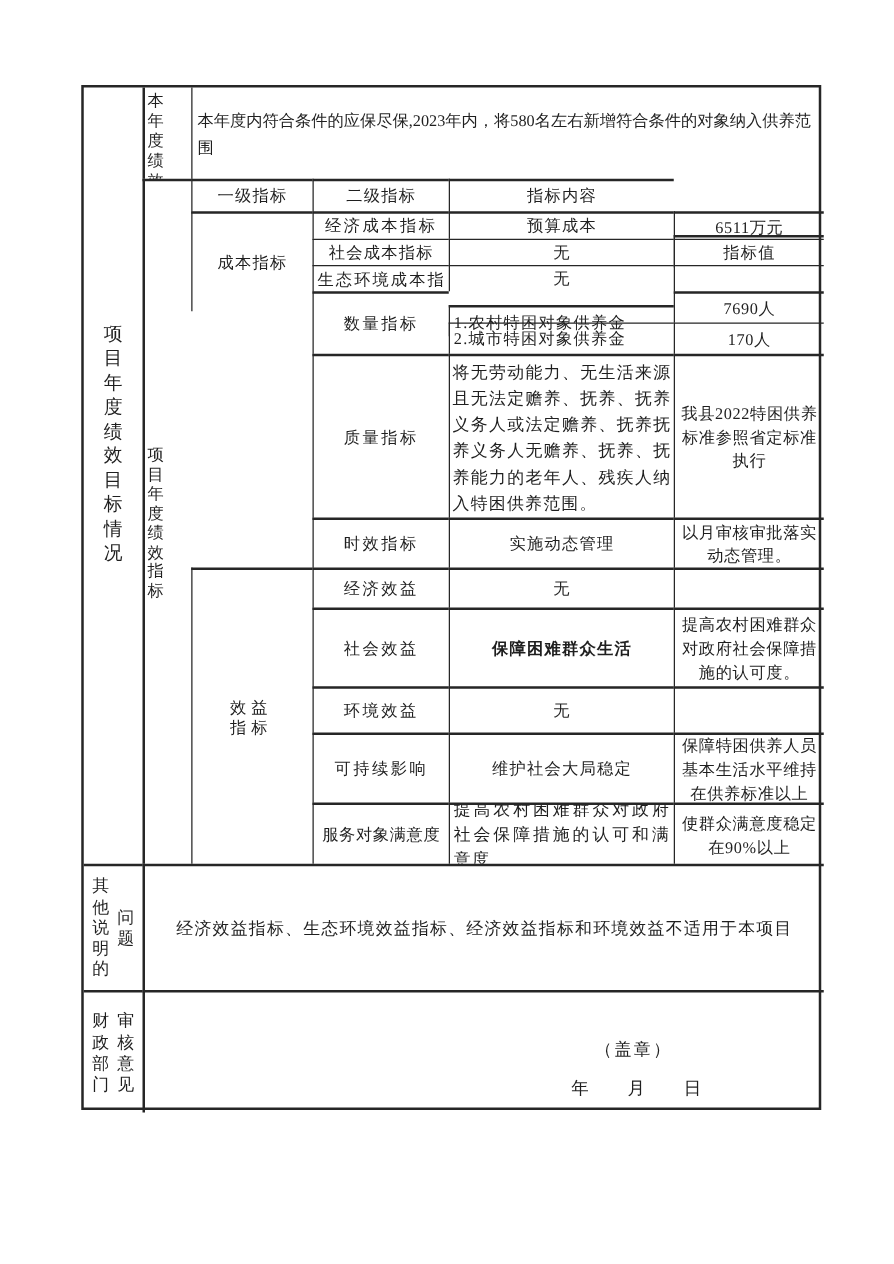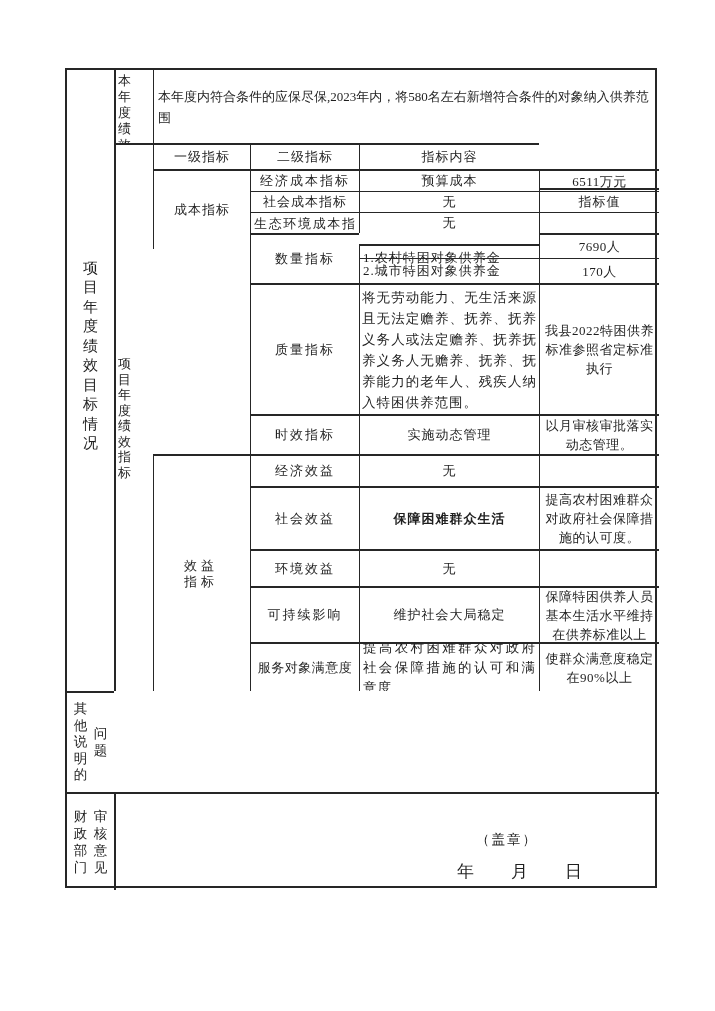--- a/index.html
+++ b/index.html
@@ -45,21 +45,21 @@
         font-size:13.5px;line-height:16.5px;text-align:center;}
   .w2{display:block;width:36px;word-break:break-all;letter-spacing:4px;
       line-height:16px;text-align:left;font-size:13px;}
   .pair{display:flex;flex-direction:row;align-items:center;gap:5px;}
   .goal-text{font-size:13px;line-height:21px;letter-spacing:0;padding:0 10px 0 4px;}
   .quality{font-size:13.5px;line-height:21px;letter-spacing:1px;padding:2px 2px;}
   .vals{letter-spacing:0.5px;line-height:19px;}
   .wrapval{line-height:19px;letter-spacing:0.5px;}
   .seal-area{position:relative;}
   .seal-area .seal{position:absolute;left:360px;top:38px;letter-spacing:2px;font-size:13.5px;}
-  .seal-area .date{position:absolute;left:341px;top:70px;letter-spacing:1px;font-size:17px;}
+  .seal-area .date{position:absolute;left:341px;top:70px;letter-spacing:1px;font-size:14px;}
 </style>
 </head>
 <body>
 
 <div class="sheet">
   <div class="tbl">
 
     <div class="cell bl0 bt0" style="left:0;top:0;width:47px;height:621px;padding-bottom:50px;">
       <span class="vcol">项目年度绩效目标情况</span>
     </div>
@@ -125,20 +125,21 @@
     <div class="cell bt2 wrapval" style="left:472px;top:516px;width:120px;height:56px;">保障特困供养人员基本生活水平维持在供养标准以上</div>
 
     <div class="cell bt2" style="left:183px;top:572px;width:109px;height:49px;letter-spacing:0.5px;">服务对象满意度</div>
     <div class="cell bt2 left just" style="left:292px;top:572px;width:180px;height:49px;font-size:13.5px;line-height:20px;padding:1px 3px;">提高农村困难群众对政府社会保障措施的认可和满意度</div>
     <div class="cell bt2 wrapval" style="left:472px;top:572px;width:120px;height:49px;">使群众满意度稳定在90%以上</div>
 
     <div class="cell bl0 bt2 pair" style="left:0;top:621px;width:47px;height:101px;">
       <span class="vcol-sm">其他说明的</span>
       <span class="vcol-sm">问题</span>
     </div>
+    <div class="cell bl2 bt2" style="left:47px;top:621px;width:545px;height:101px;font-size:13.5px;letter-spacing:1px;white-space:nowrap;">经济效益指标、生态环境效益指标、经济效益指标和环境效益不适用于本项目</div>
 
     <div class="cell bl0 bt2 pair" style="left:0;top:722px;width:47px;height:98px;">
       <span class="vcol-sm" style="line-height:17px;">财政部门</span>
       <span class="vcol-sm" style="line-height:17px;">审核意见</span>
     </div>
     <div class="cell bl2 bt2 seal-area" style="left:47px;top:722px;width:545px;height:98px;">
       <span class="seal">（盖章）</span>
       <span class="date">年　　月　　日</span>
     </div>
 

